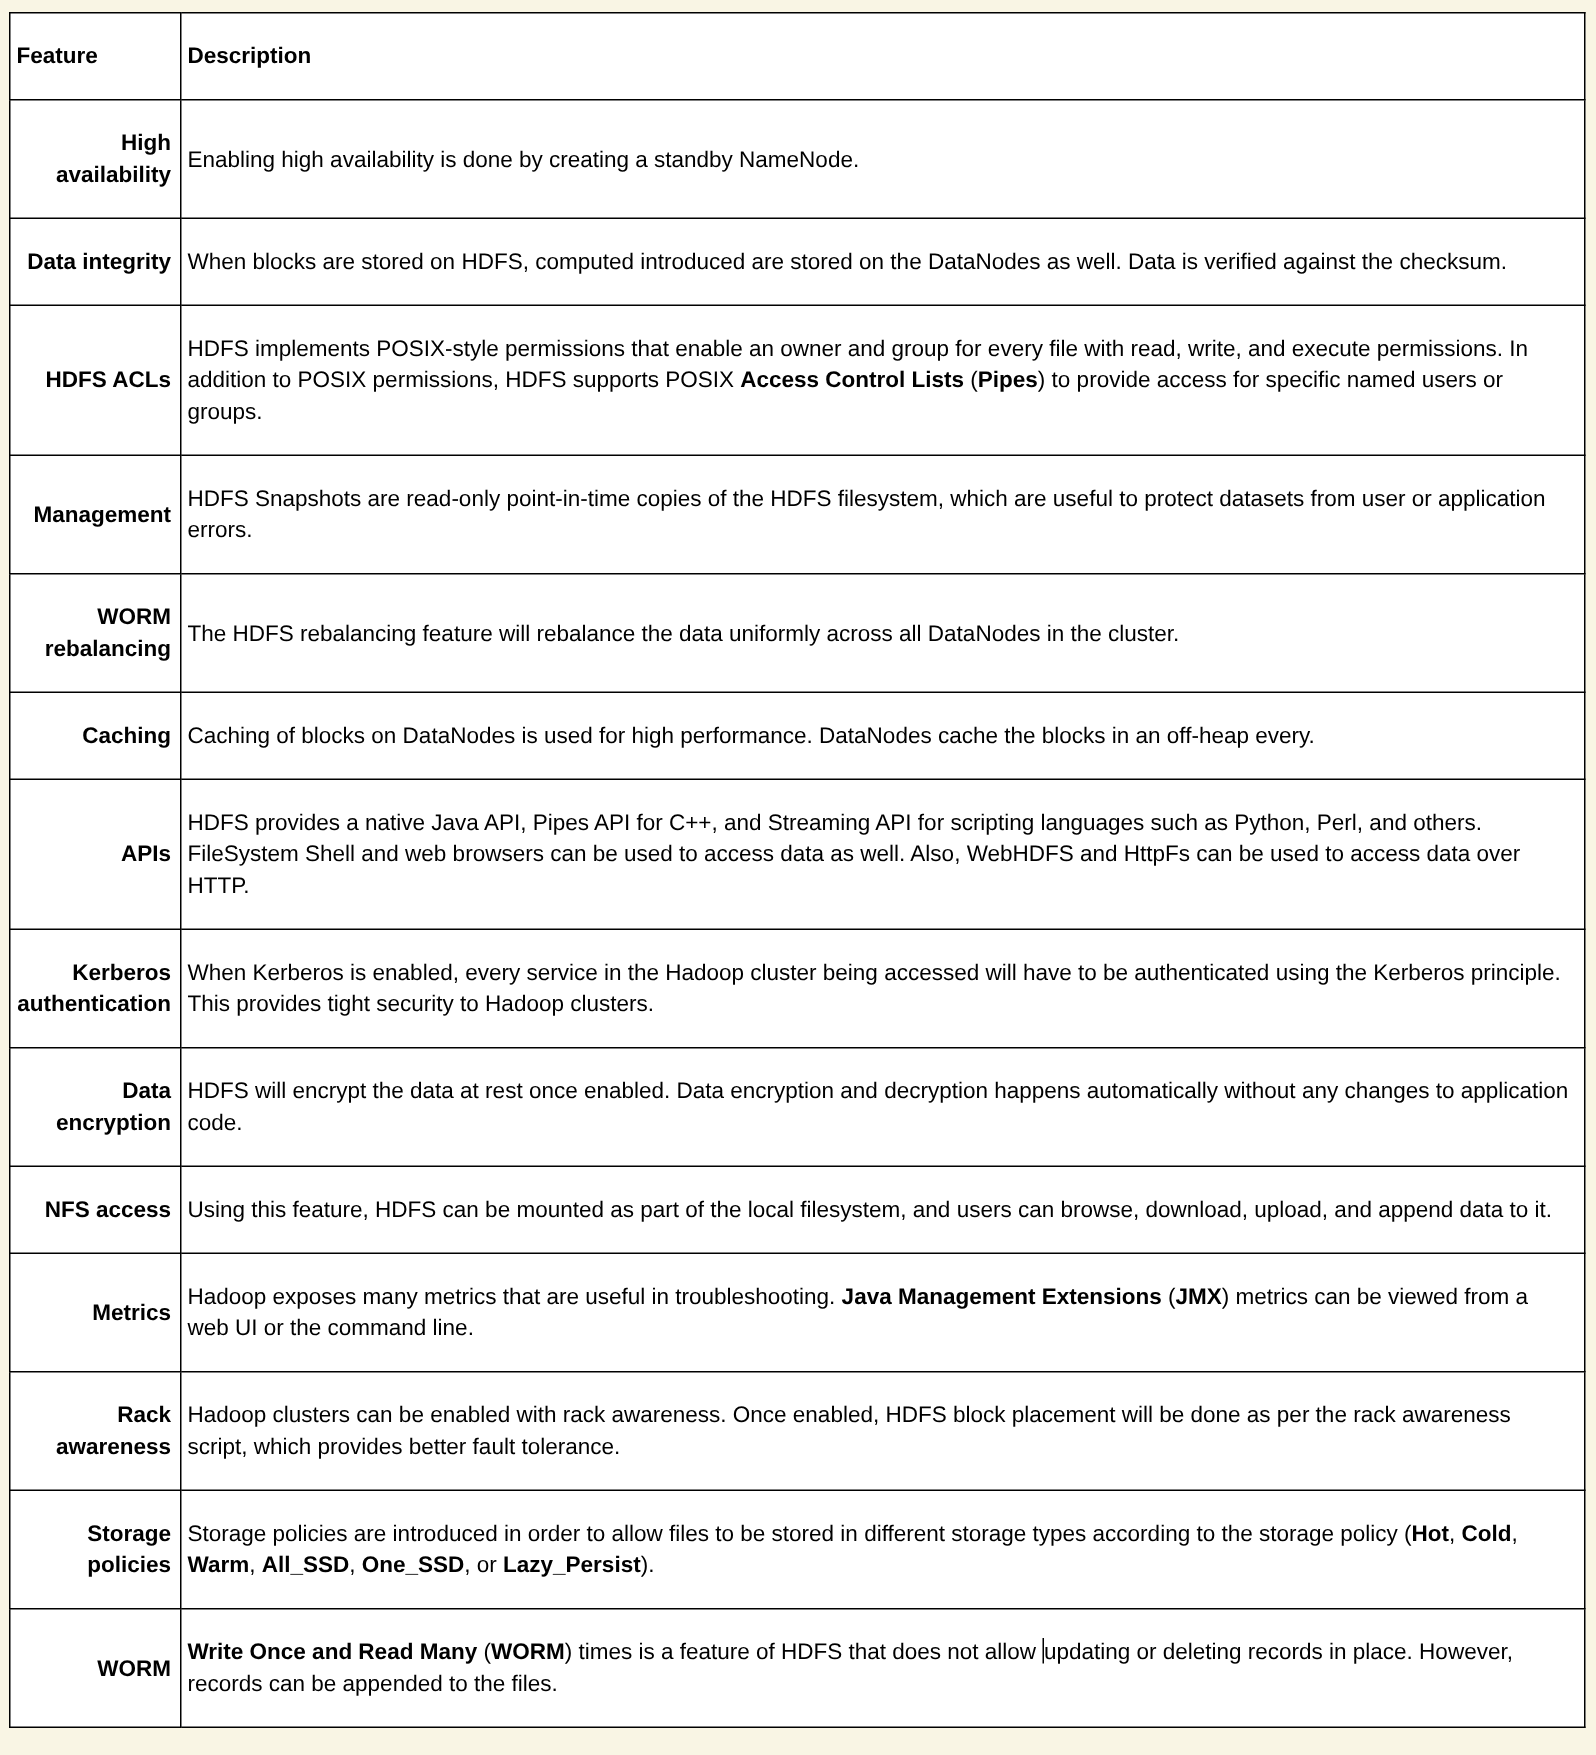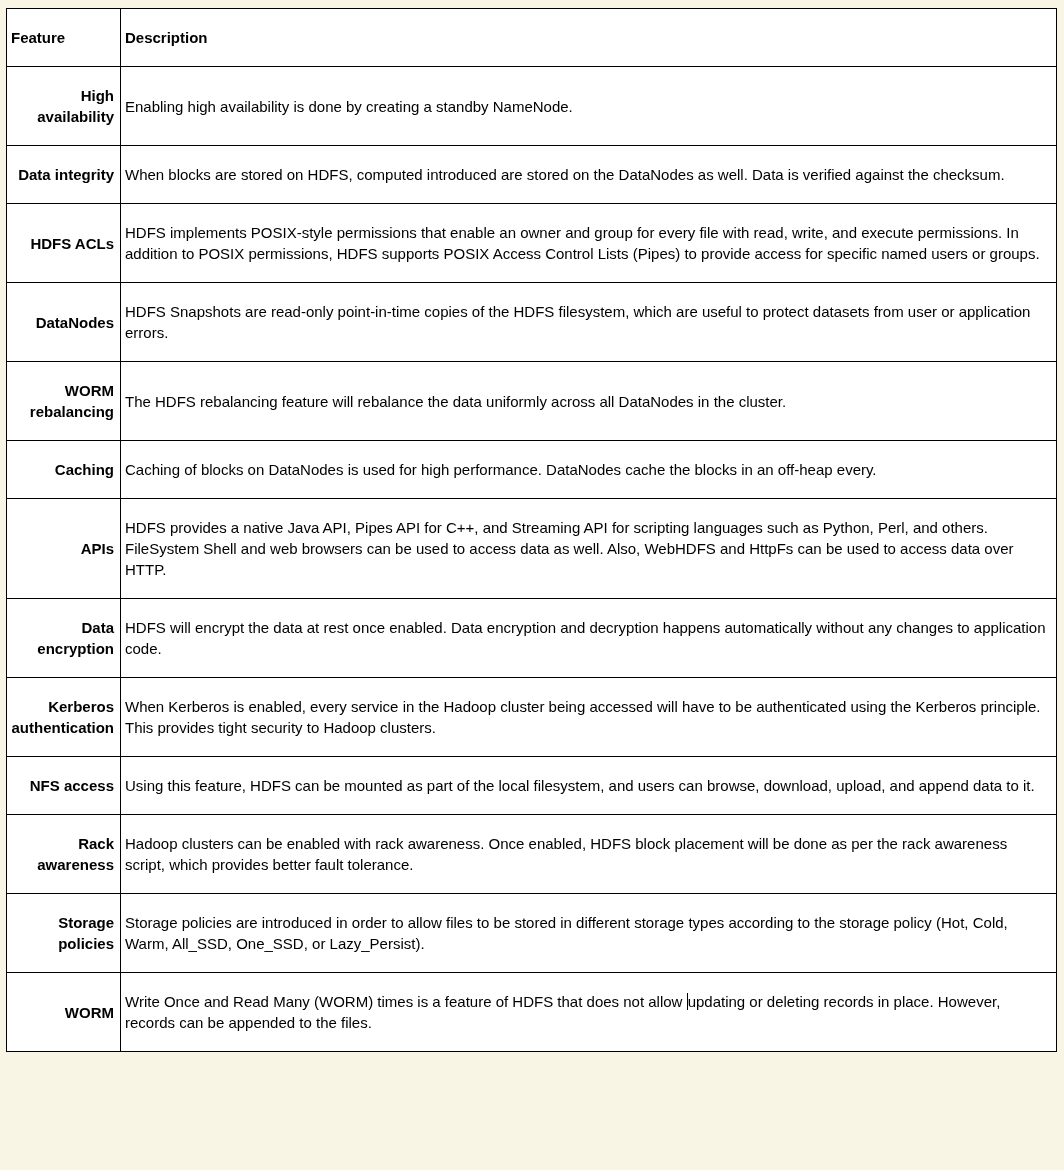--- a/index.html
+++ b/index.html
@@ -33,21 +33,21 @@
   }
   table.features th {
     text-align: left;
     font-weight: bold;
   }
   td.feature {
     font-weight: bold;
     text-align: right;
   }
   td.desc b {
-    font-weight: normal;
+    font-weight: bold;
     text-align: center;
   }
   .caret {
     display: inline-block;
     width: 1px;
     height: 17px;
     background: #000000;
     vertical-align: -3px;
   }
 </style>
@@ -73,46 +73,50 @@
         </tr>
         <tr>
           <td class="feature">Data integrity</td>
           <td class="desc"><span>When blocks are stored on HDFS, computed introduced are stored on the DataNodes as well. Data is verified against the checksum.</span></td>
         </tr>
         <tr>
           <td class="feature">HDFS ACLs</td>
           <td class="desc"><span>HDFS implements POSIX-style permissions that enable an owner and group for every file with read, write, and execute permissions. In addition to POSIX permissions, HDFS supports POSIX </span><b>Access Control Lists</b><span> (</span><b>Pipes</b><span>) to provide access for specific named users or groups.</span></td>
         </tr>
         <tr>
-          <td class="feature">DataNodes</td>
+          <td class="feature">Management</td>
           <td class="desc"><span>HDFS Snapshots are read-only point-in-time copies of the HDFS filesystem, which are useful to protect datasets from user or application errors.</span></td>
         </tr>
         <tr>
           <td class="feature">WORM rebalancing</td>
           <td class="desc"><span>The HDFS rebalancing feature will rebalance the data uniformly across all DataNodes in the cluster.</span></td>
         </tr>
         <tr>
           <td class="feature">Caching</td>
           <td class="desc"><span>Caching of blocks on DataNodes is used for high performance. DataNodes cache the blocks in an off-heap every.</span></td>
         </tr>
         <tr>
           <td class="feature">APIs</td>
           <td class="desc"><span>HDFS provides a native Java API, Pipes API for C++, and Streaming API for scripting languages such as Python, Perl, and others. FileSystem Shell and web browsers can be used to access data as well. Also, WebHDFS and HttpFs can be used to access data over HTTP.</span></td>
         </tr>
         <tr>
+          <td class="feature">Kerberos authentication</td>
+          <td class="desc"><span>When Kerberos is enabled, every service in the Hadoop cluster being accessed will have to be authenticated using the Kerberos principle. This provides tight security to Hadoop clusters.</span></td>
+        </tr>
+        <tr>
           <td class="feature">Data encryption</td>
           <td class="desc"><span>HDFS will encrypt the data at rest once enabled. Data encryption and decryption happens automatically without any changes to application code.</span></td>
         </tr>
         <tr>
-          <td class="feature">Kerberos authentication</td>
-          <td class="desc"><span>When Kerberos is enabled, every service in the Hadoop cluster being accessed will have to be authenticated using the Kerberos principle. This provides tight security to Hadoop clusters.</span></td>
+          <td class="feature">NFS access</td>
+          <td class="desc"><span>Using this feature, HDFS can be mounted as part of the local filesystem, and users can browse, download, upload, and append data to it.</span></td>
         </tr>
         <tr>
-          <td class="feature">NFS access</td>
-          <td class="desc"><span>Using this feature, HDFS can be mounted as part of the local filesystem, and users can browse, download, upload, and append data to it.</span></td>
+          <td class="feature">Metrics</td>
+          <td class="desc"><span>Hadoop exposes many metrics that are useful in troubleshooting. </span><b>Java Management Extensions</b><span> (</span><b>JMX</b><span>) metrics can be viewed from a web UI or the command line.</span></td>
         </tr>
         <tr>
           <td class="feature">Rack awareness</td>
           <td class="desc"><span>Hadoop clusters can be enabled with rack awareness. Once enabled, HDFS block placement will be done as per the rack awareness script, which provides better fault tolerance.</span></td>
         </tr>
         <tr>
           <td class="feature">Storage policies</td>
           <td class="desc"><span>Storage policies are introduced in order to allow files to be stored in different storage types according to the storage policy (</span><b>Hot</b><span>, </span><b>Cold</b><span>, </span><b>Warm</b><span>, </span><b>All_SSD</b><span>, </span><b>One_SSD</b><span>, or </span><b>Lazy_Persist</b><span>).</span></td>
         </tr>
         <tr>

